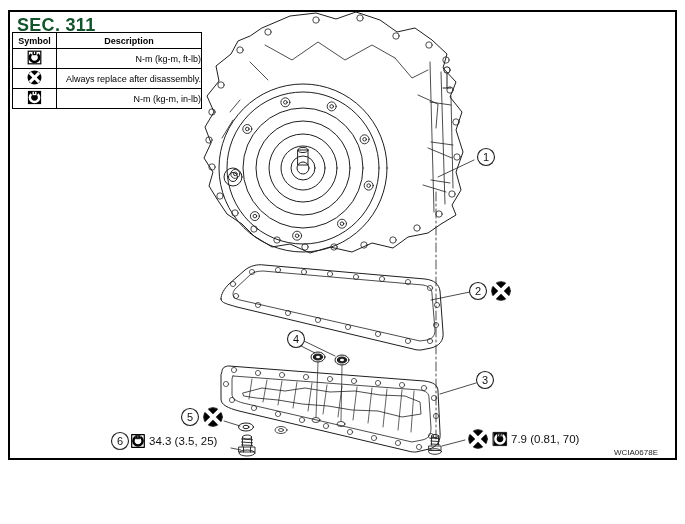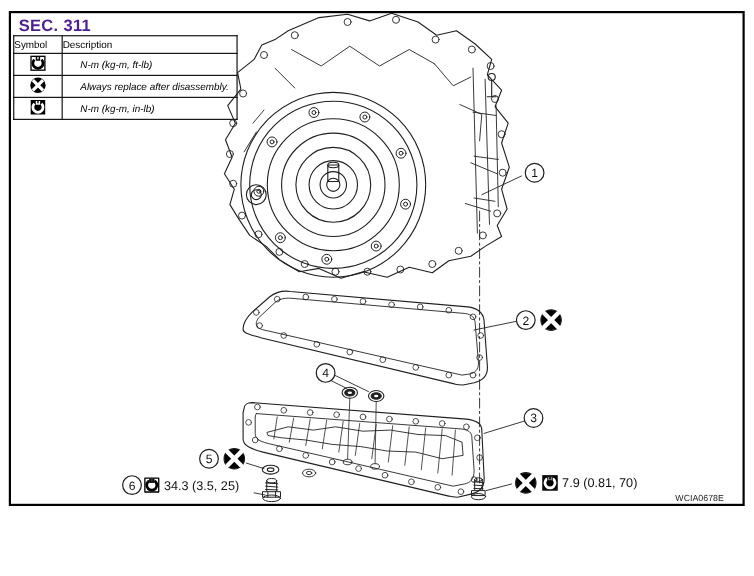--- a/index.html
+++ b/index.html
@@ -1,27 +1,27 @@
 <!DOCTYPE html>
 <html><head>
 <meta charset="utf-8">
 <style>
   html,body{margin:0;padding:0;background:#fff;}
   .page{position:relative;width:685px;height:524px;background:#fff;
         font-family:"Liberation Sans",sans-serif;color:#111;overflow:hidden;}
   .frame{position:absolute;left:8px;top:10px;width:665px;height:446px;
          border:2px solid #000;background:#fff;}
-  .sec-title{position:absolute;left:7px;top:3px;font-size:15px;font-weight:bold;
-             letter-spacing:.3px;color:#4c1d95;}
+  .sec-title{position:absolute;left:7px;top:3px;font-size:18px;font-weight:bold;
+             letter-spacing:.3px;color:#14532d;}
   table.legend{position:absolute;left:2px;top:20px;border-collapse:collapse;
                font-size:9px;color:#000;background:#fff;}
   table.legend td,table.legend th{border:1.2px solid #000;padding:0;}
-  table.legend th{font-weight:normal;height:15px;text-align:left;margin-left:34px;}
+  table.legend th{font-weight:bold;height:15px;text-align:center;margin-left:34px;}
   table.legend .sym{width:43px;text-align:center;height:19px;}
-  table.legend .desc{width:142px;padding-left:16px;text-align:left;font-style:italic;}
+  table.legend .desc{width:142px;padding-left:2px;text-align:right;}
   svg.art{position:absolute;left:0;top:0;pointer-events:none;}
   svg text{font-family:"Liberation Sans",sans-serif;fill:#111;}
   .co{font-size:11px;}
   .tq{font-size:11.5px;}
   .figid{font-size:8px;fill:#222;}
   .parts{position:absolute;left:0;top:470px;width:685px;height:54px;}
 </style>
 </head>
 <body>
 

